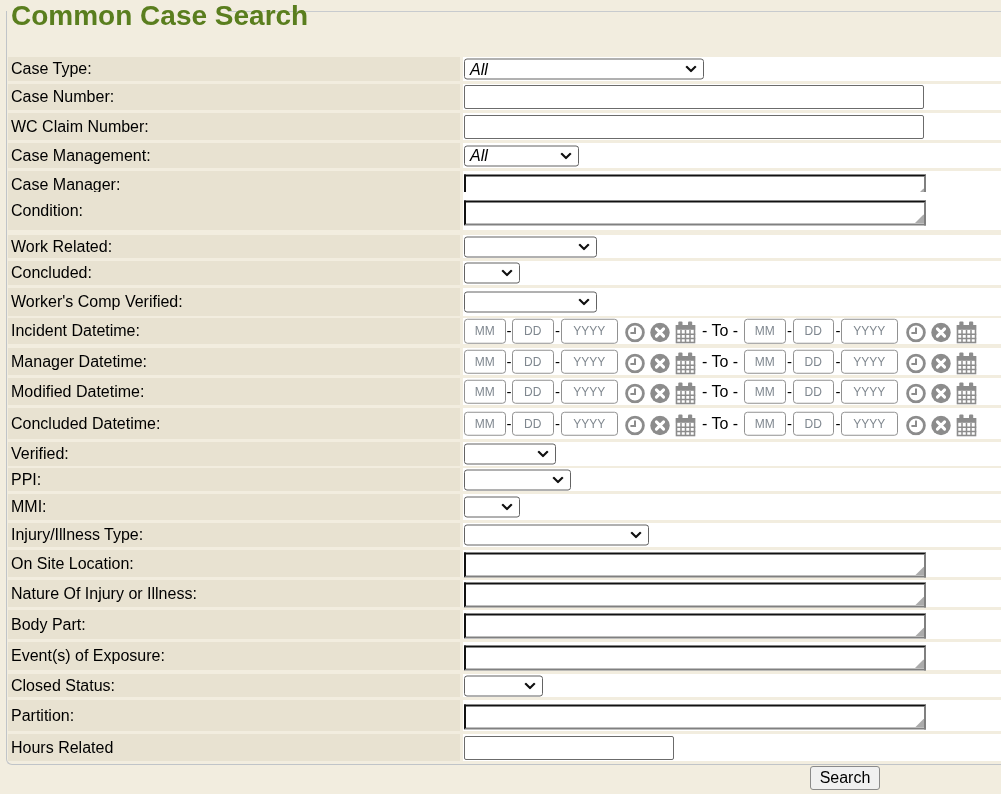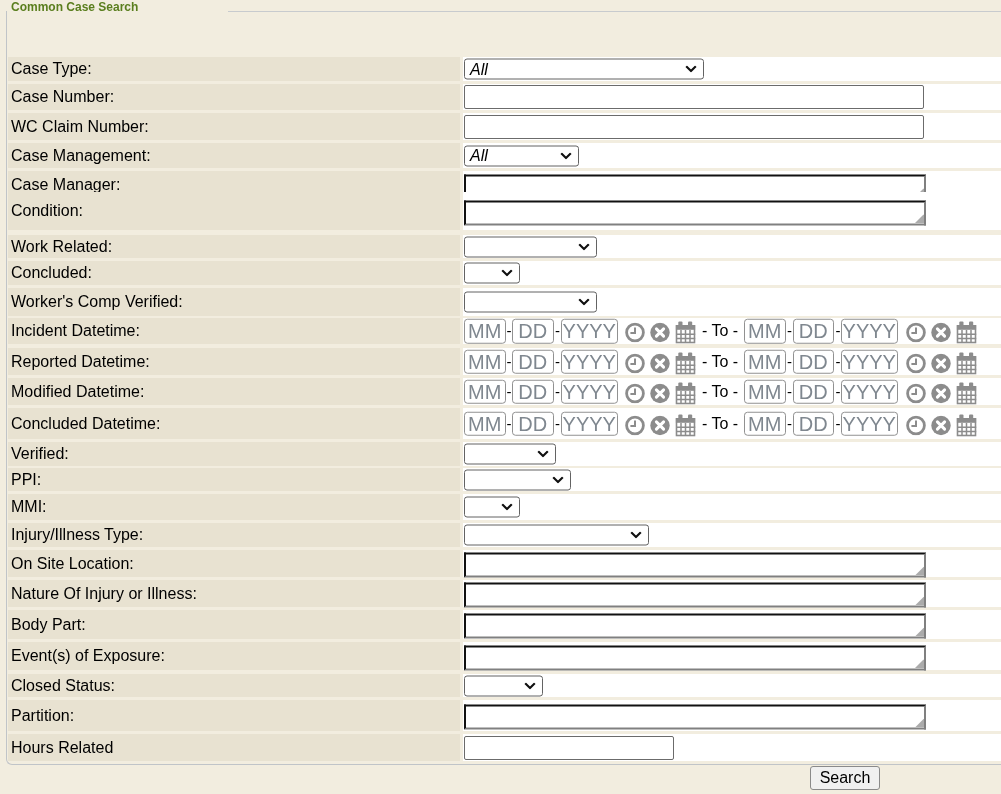--- a/index.html
+++ b/index.html
@@ -1,32 +1,32 @@
 <!DOCTYPE html>
 <html><head><meta charset="utf-8"><style>
 html,body{margin:0;padding:0;}
 body{width:1001px;height:794px;background:#f2eddf;font-family:"Liberation Sans",sans-serif;overflow:hidden;}
 #page{position:relative;width:1001px;height:794px;}
 #fs{position:absolute;left:5.6px;top:11px;width:995px;height:752.5px;border-left:1.4px solid #c0c4c8;border-bottom:1.4px solid #c0c4c8;border-bottom-left-radius:6px;}
 #legendline{position:absolute;left:228px;top:10.5px;width:773px;height:1.4px;background:#c8cbce;}
-#title{position:absolute;left:11px;top:0px;font-size:12px;font-weight:bold;color:#5a7e1e;white-space:nowrap;}
+#title{position:absolute;left:11px;top:0px;font-size:28px;font-weight:bold;color:#5a7e1e;white-space:nowrap;}
 .row{position:absolute;left:0;width:1001px;}
 .lab{position:absolute;left:8px;width:452px;top:0;bottom:0;background:#e8e2d1;}
 .lab span{position:absolute;left:3px;top:50%;transform:translateY(-50%);font-size:16px;color:#000;white-space:nowrap;}
 .wc{position:absolute;left:463px;right:0;top:0;bottom:0;background:#ffffff;}
 .ctl{position:absolute;top:50%;transform:translateY(-50%);font-style:italic;}
 .sel{height:19px;border:1.4px solid #636363;border-radius:3px;background:#fff;font-size:16px;color:#000;}
 .sel span{position:absolute;left:5px;top:50%;transform:translateY(-50%);}
 .chev{position:absolute;right:6px;top:50%;margin-top:-3.2px;}
 .inp{height:22px;border:1.4px solid #6b6b6b;border-radius:2px;background:#fff;}
 .ta{height:21px;border-top:2px solid #111;border-left:2px solid #111;border-bottom:2px solid #808080;border-right:2px solid #808080;background:#fff;margin-top:1.5px;}
 .grip{position:absolute;right:0px;bottom:0px;width:9px;height:9px;background:#ababab;clip-path:polygon(100% 0,100% 100%,0 100%);}
 .pat{height:23px;border:2px solid #000;border-radius:3px;background:linear-gradient(180deg,#d7e8f8 0%,#c5dcf2 100%);}
 .cursor{position:absolute;left:4px;top:2px;width:2px;height:18px;background:#000;}
-.dt{position:absolute;top:50%;transform:translateY(-50%);height:22.5px;border:1.4px solid #919191;border-radius:3.5px;background:#fff;color:#7f878f;font-size:20px;line-height:22px;text-align:center;}
+.dt{position:absolute;top:50%;transform:translateY(-50%);height:22.5px;border:1.4px solid #919191;border-radius:3.5px;background:#fff;color:#7f878f;font-size:12px;line-height:22px;text-align:center;}
 .dh{position:absolute;top:50%;transform:translateY(-50%);font-size:15px;color:#000;text-align:center;line-height:22px;height:22px;}
 .dto{position:absolute;left:698px;width:44px;top:50%;transform:translateY(-50%);font-size:16px;color:#000;text-align:center;}
 .ic{position:absolute;top:50%;transform:translateY(calc(-50% + 1.5px));}
 #help{position:absolute;left:935px;top:50%;transform:translateY(calc(-50% - 1px));}
 #btn{position:absolute;left:810px;top:766px;width:68px;height:22px;background:#f0f0f0;border:1.4px solid #8a8a8a;border-radius:3px;font-size:16px;color:#000;text-align:center;line-height:22px;}
 </style></head><body>
 <div id="page">
 <div id="fs"></div>
 <div id="legendline"></div>
 <div id="title">Common Case Search</div>
@@ -163,21 +163,21 @@
         <rect x="3.3" y="0.4" width="4.2" height="6.5" rx="1.1" fill="#8c8c8c"></rect>
         <rect x="13" y="0.4" width="4.2" height="6.5" rx="1.1" fill="#8c8c8c"></rect>
         <rect x="1.5" y="4.8" width="18" height="16.7" fill="#ffffff" stroke="#8c8c8c" stroke-width="1.6"></rect>
         <rect x="0.9" y="4.2" width="19.2" height="4.6" fill="#8c8c8c"></rect>
         <path d="M6 9 V21.2 M10.5 9 V21.2 M15 9 V21.2" stroke="#8c8c8c" stroke-width="1.5" fill="none"></path>
         <path d="M1 13.2 H20.2 M1 17.5 H20.2" stroke="#8c8c8c" stroke-width="1.5" fill="none"></path>
       </svg>
     </div>
 <div class="row" style="top:348px;height:27px">
       <div class="lab">
-        <span>Reported Datetime:</span>
+        <span>Manager Datetime:</span>
       </div>
       <div class="wc"></div>
       <div class="dt" style="left:464px;width:39.5px">MM</div>
       <div class="dh" style="left:506px;width:6px">-</div>
       <div class="dt" style="left:512px;width:39.5px">DD</div>
       <div class="dh" style="left:554px;width:7px">-</div>
       <div class="dt" style="left:561px;width:54.5px">YYYY</div>
       <svg class="ic" style="left:625px" width="20" height="20" viewBox="0 0 20 20">
         <circle cx="10" cy="10" r="8.4" fill="none" stroke="#8c8c8c" stroke-width="2.8"></circle>
         <path d="M10 5 L10 10.6 L5.4 10.6" fill="none" stroke="#8c8c8c" stroke-width="2"></path>

